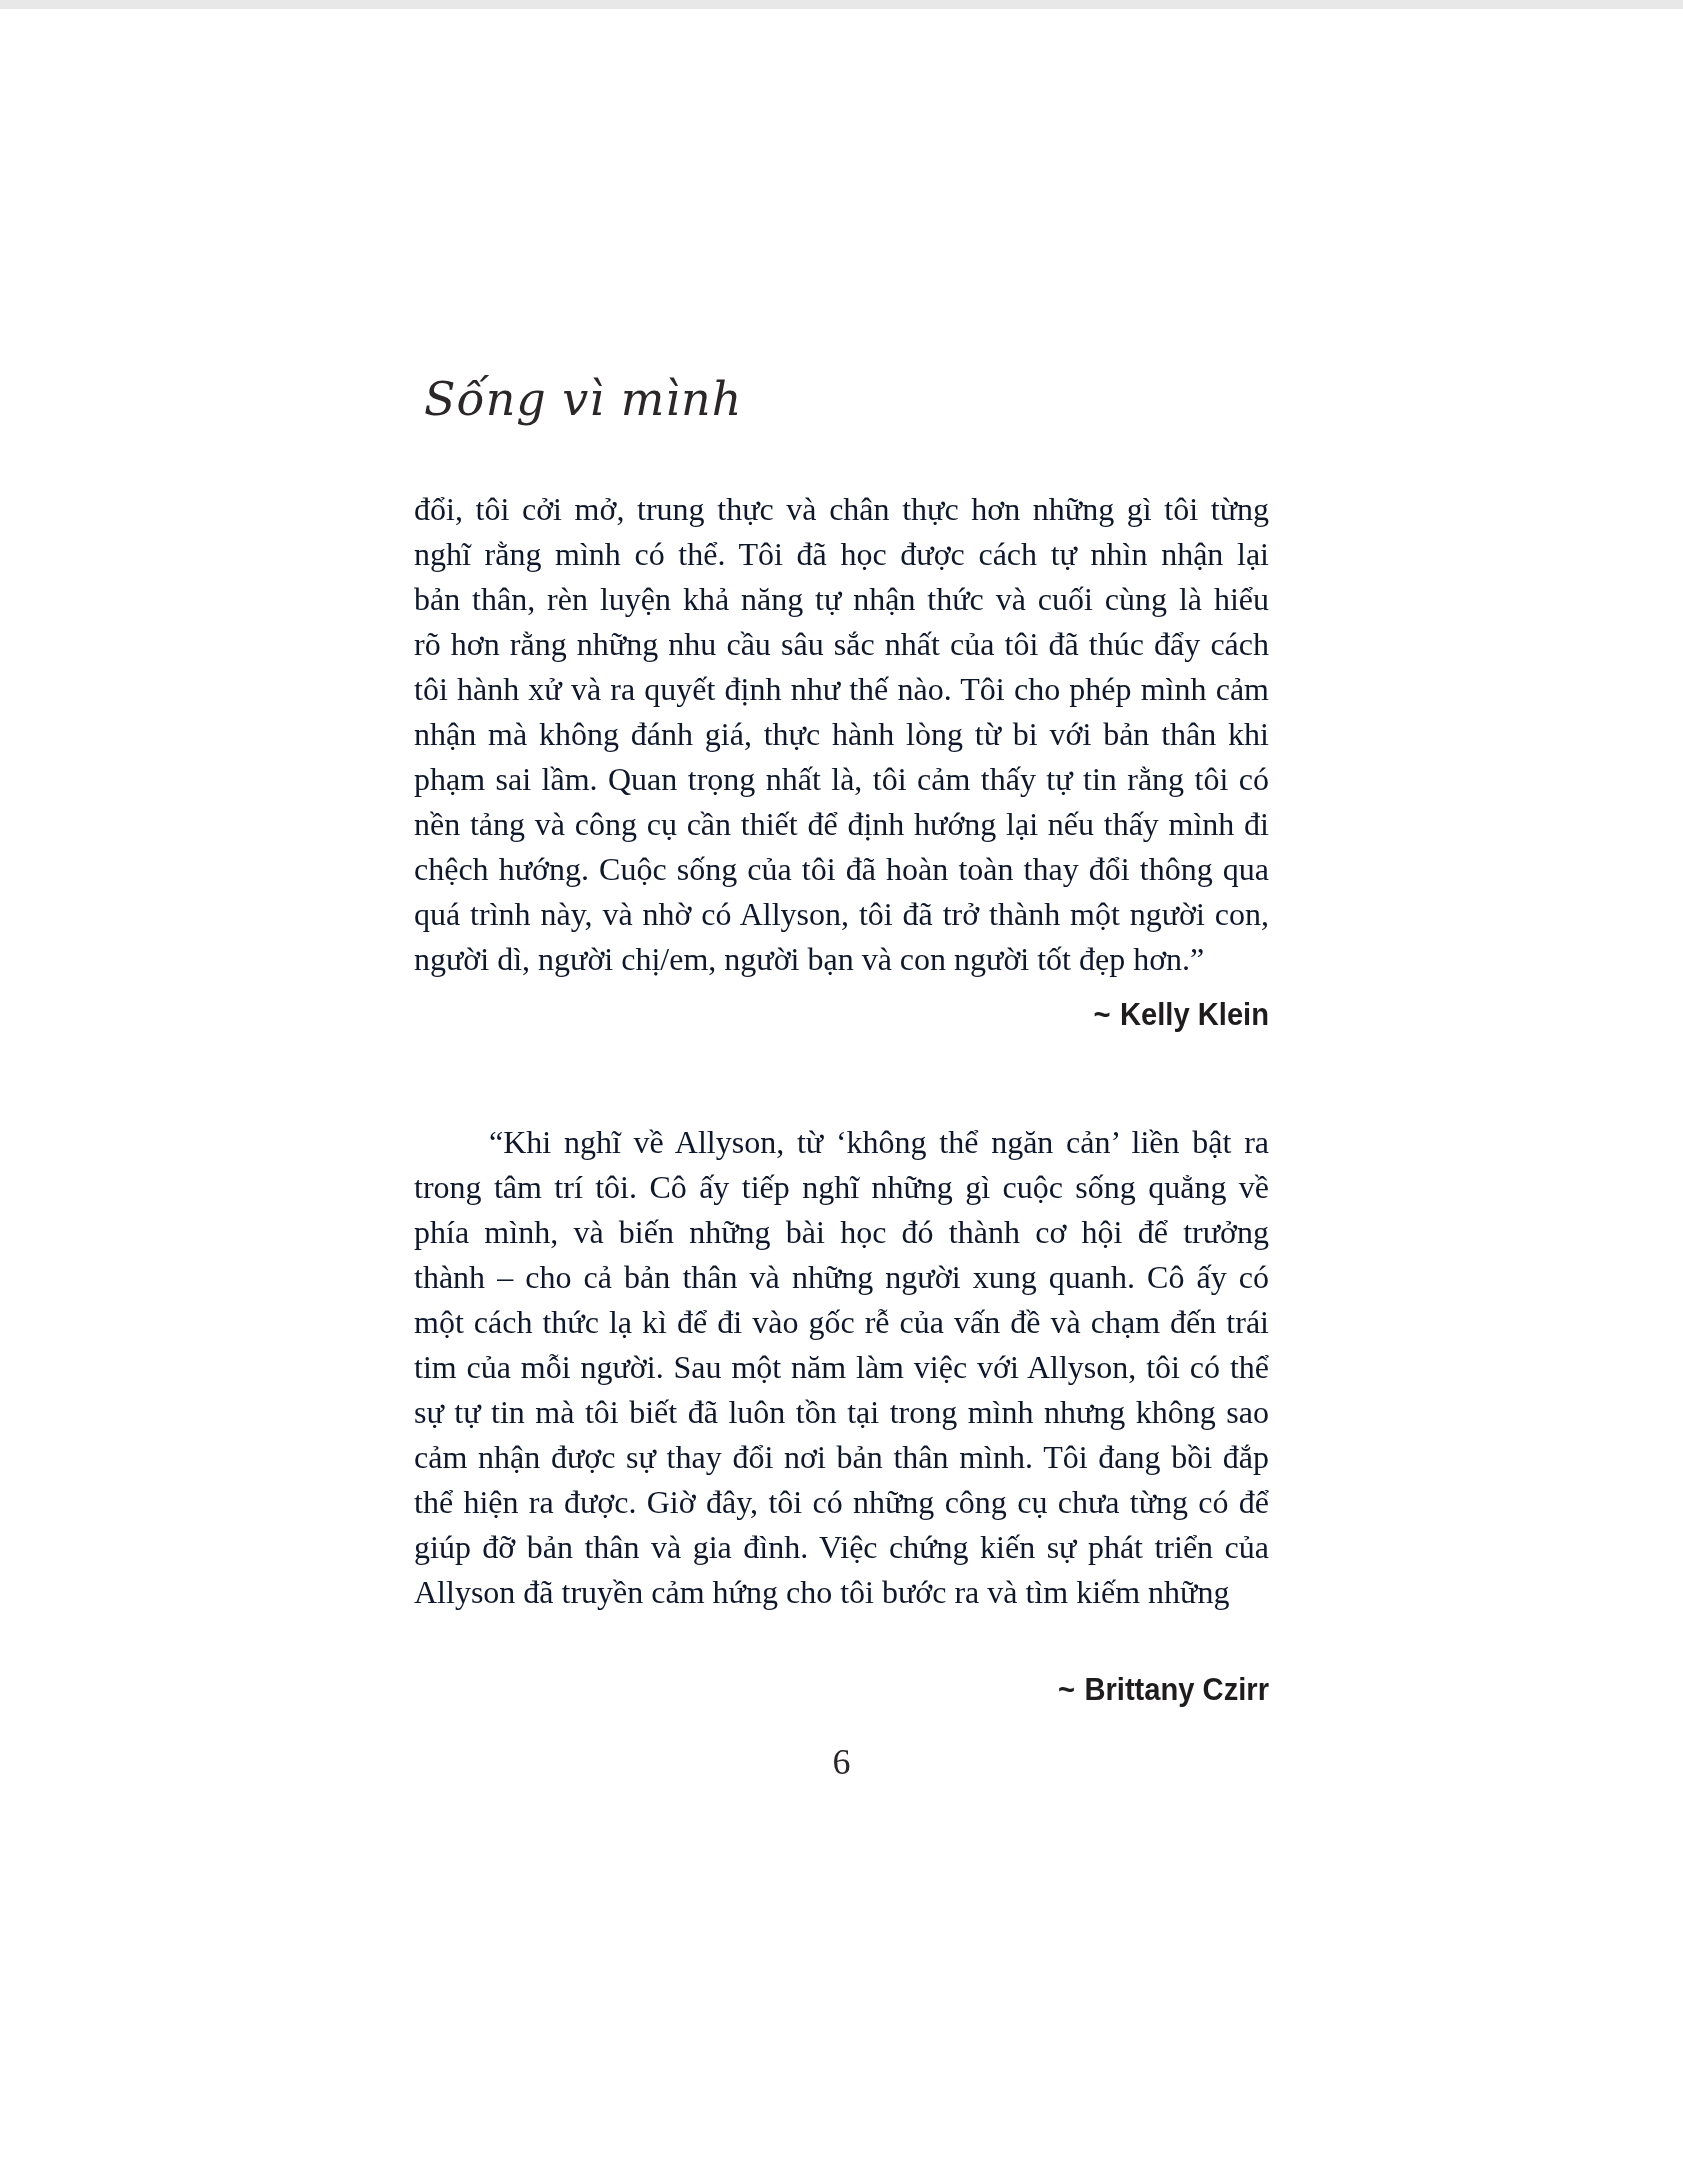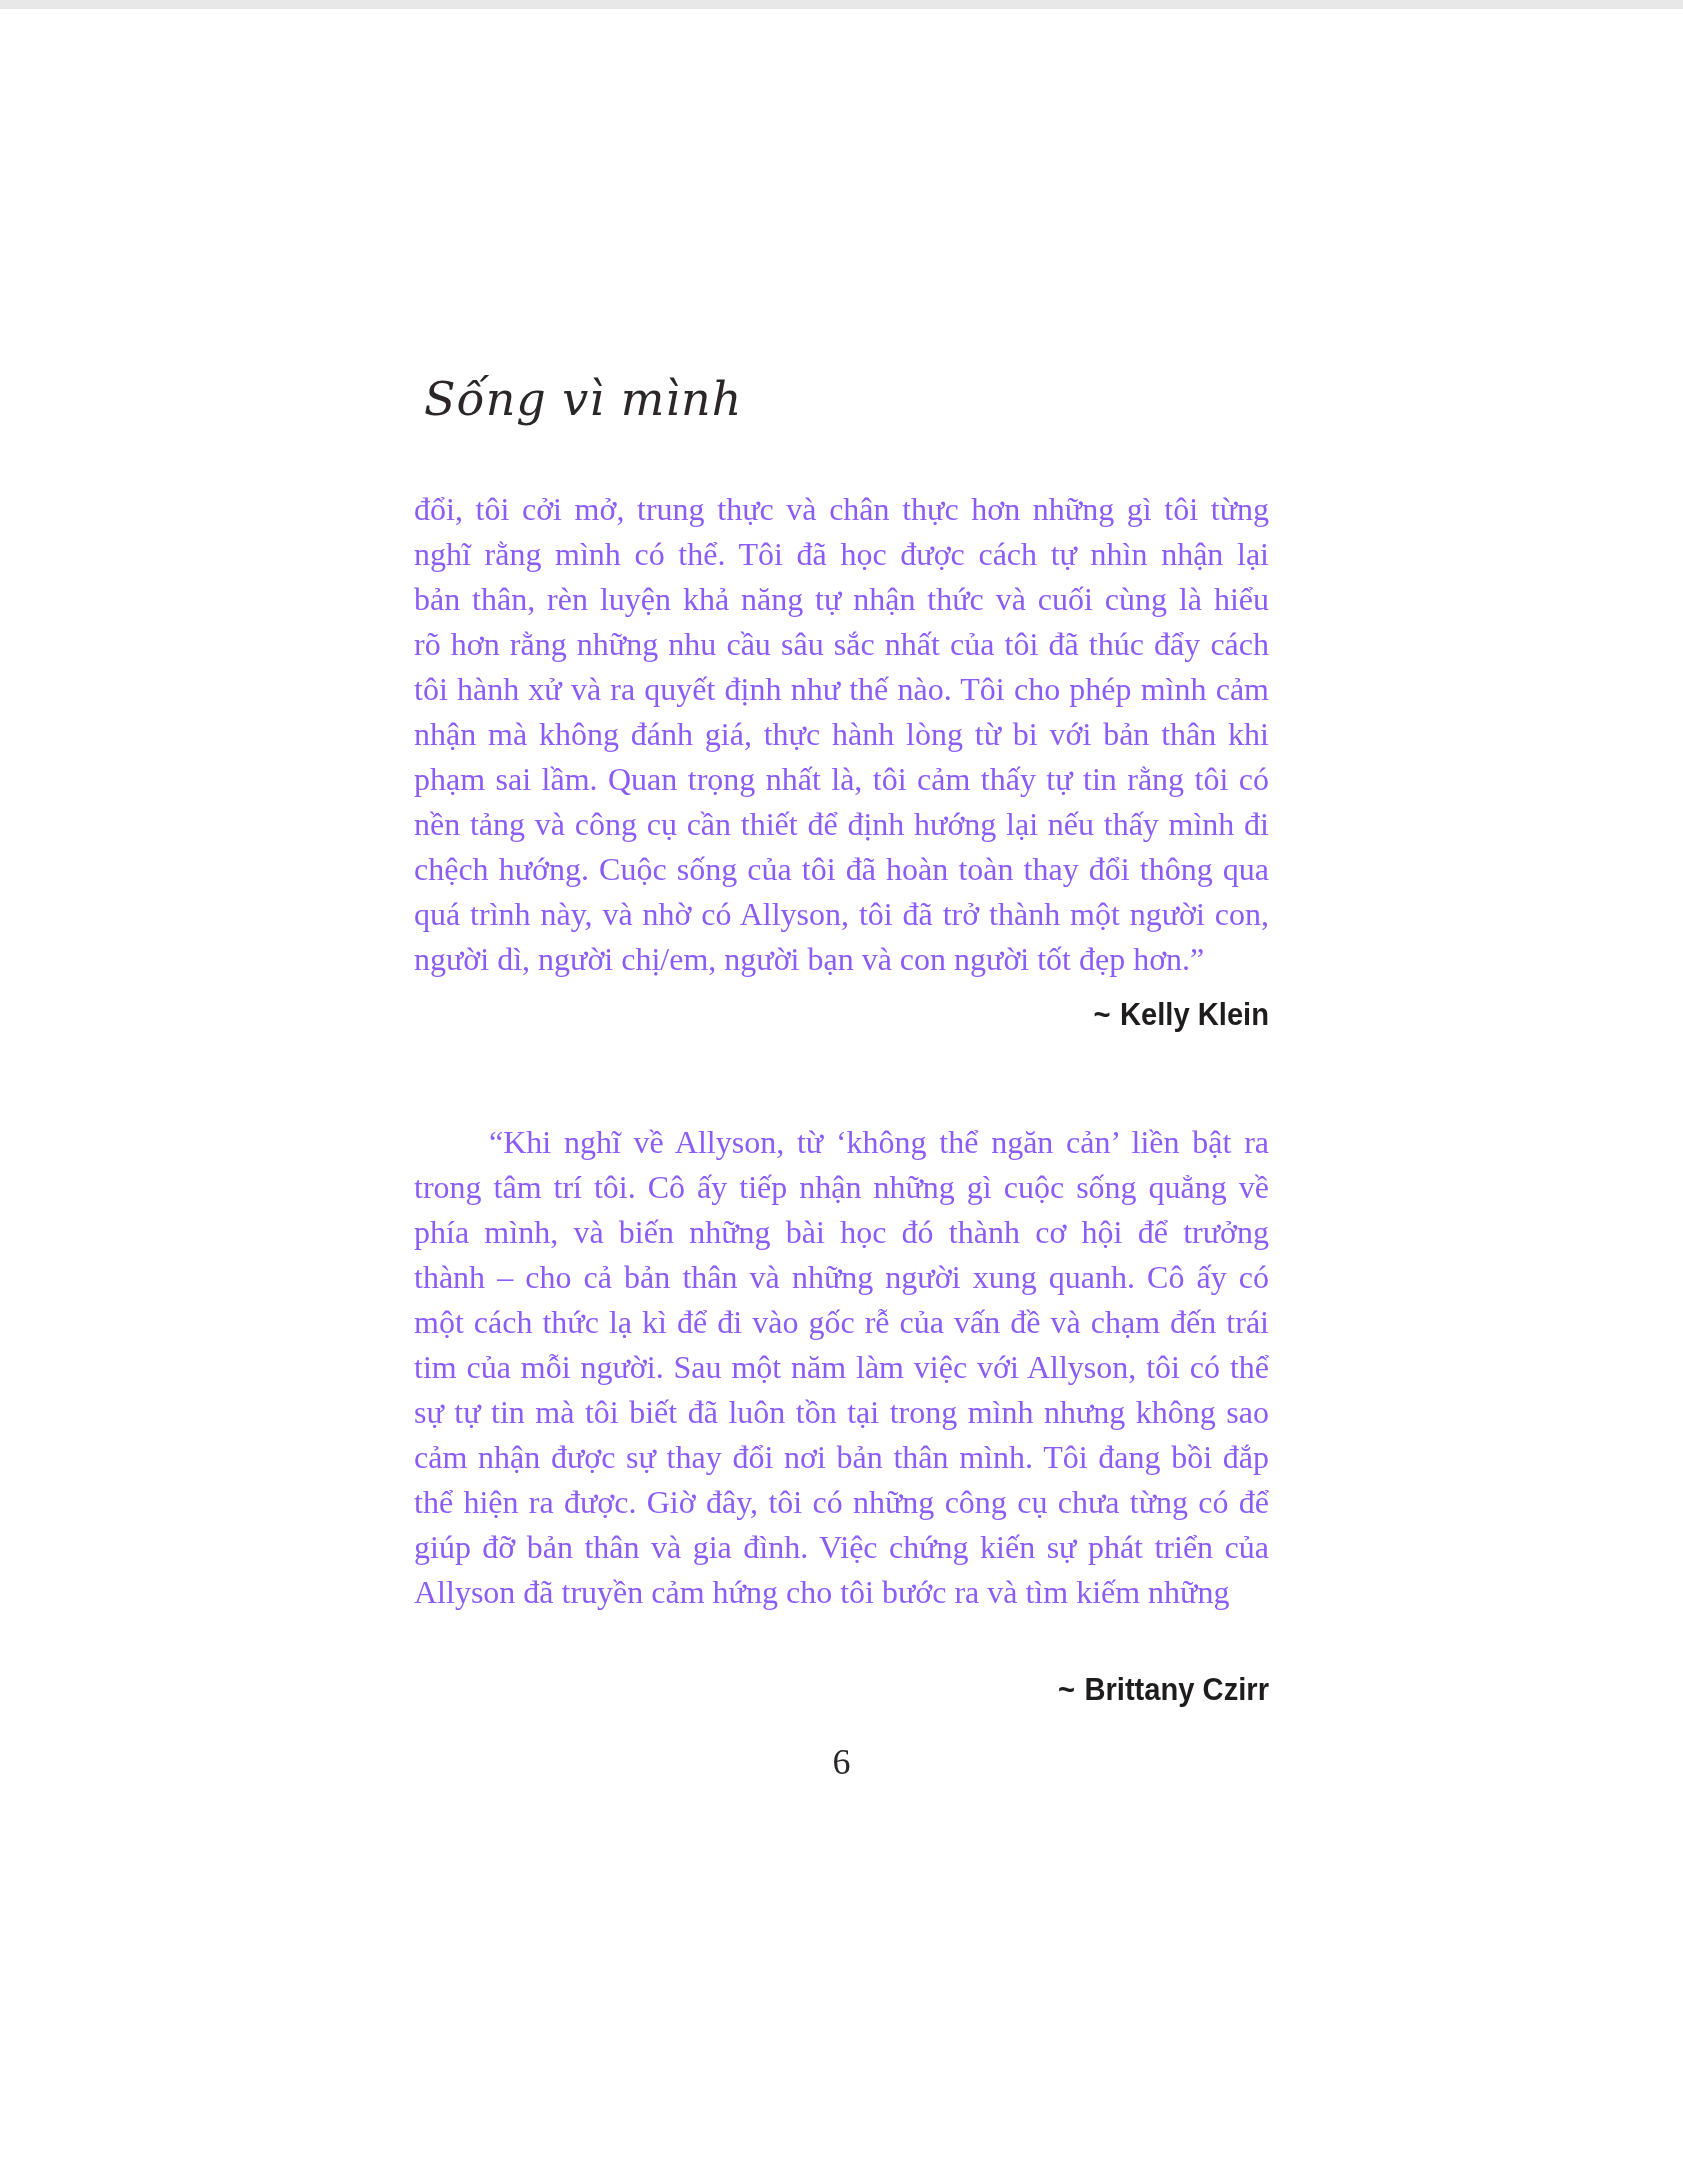--- a/index.html
+++ b/index.html
@@ -35,21 +35,21 @@
   .quote-1 { top: 478px; }
   .quote-2 { top: 1111px; }
   .quote-lines .line {
     font-family: "Liberation Serif", serif;
     font-size: 32px;
     line-height: 45px;
     height: 45px;
     text-align: justify;
     text-align-last: justify;
     white-space: normal;
-    color: #8b5cf6;
+    color: #0f172a;
   }
   .quote-lines div.line:last-of-type {
     text-align-last: left;
   }
   .quote-2 .quote-lines div.line:first-of-type {
     text-indent: 75px;
   }
   .attribution {
     position: absolute;
     left: 414px;
@@ -120,21 +120,21 @@
 
   <div class="attribution attribution-1">
     <span class="tilde">~</span><span class="att-name">Kelly Klein</span>
   </div>
 
   <div class="quote-block quote-2">
     <div class="quote-lines">
 
         <div class="line">“Khi nghĩ về Allyson, từ ‘không thể ngăn cản’ liền bật ra</div>
 
-        <div class="line">trong tâm trí tôi. Cô ấy tiếp nhận những gì cuộc sống quẳng về</div>
+        <div class="line">trong tâm trí tôi. Cô ấy tiếp nghĩ những gì cuộc sống quẳng về</div>
 
         <div class="line">phía mình, và biến những bài học đó thành cơ hội để trưởng</div>
 
         <div class="line">thành – cho cả bản thân và những người xung quanh. Cô ấy có</div>
 
         <div class="line">một cách thức lạ kì để đi vào gốc rễ của vấn đề và chạm đến trái</div>
 
         <div class="line">tim của mỗi người. Sau một năm làm việc với Allyson, tôi có thể</div>
 
         <div class="line">sự tự tin mà tôi biết đã luôn tồn tại trong mình nhưng không sao</div>

